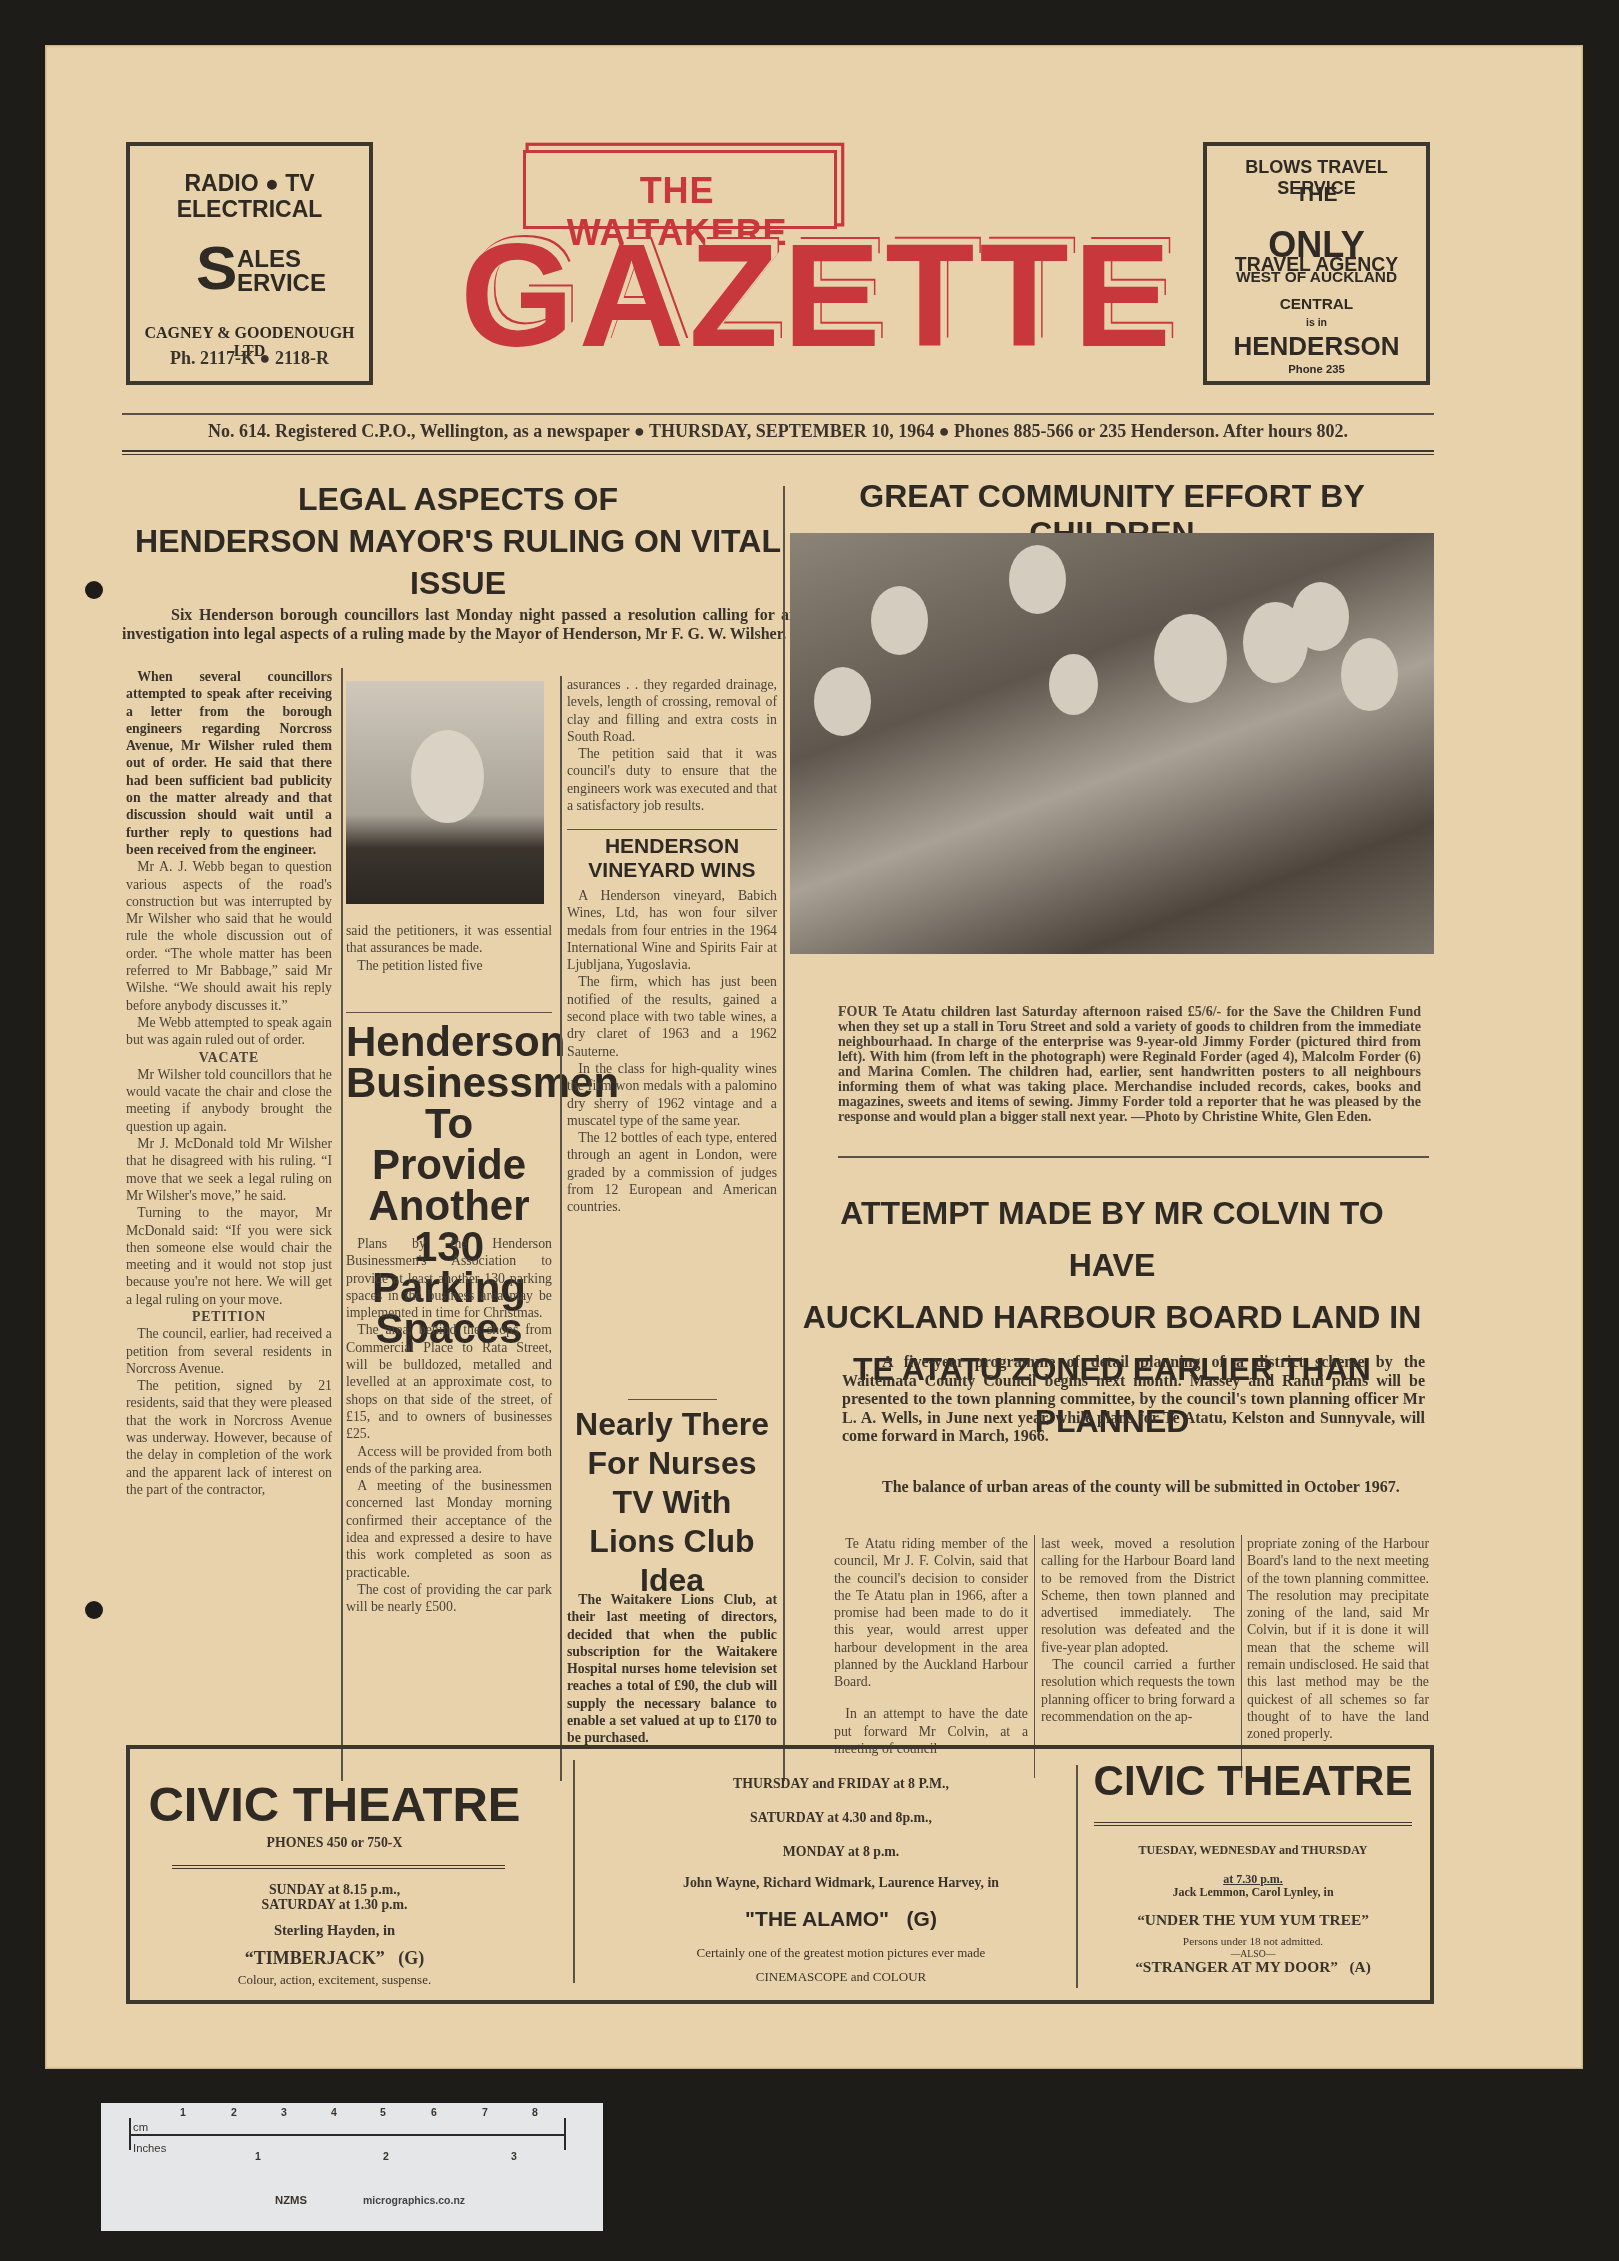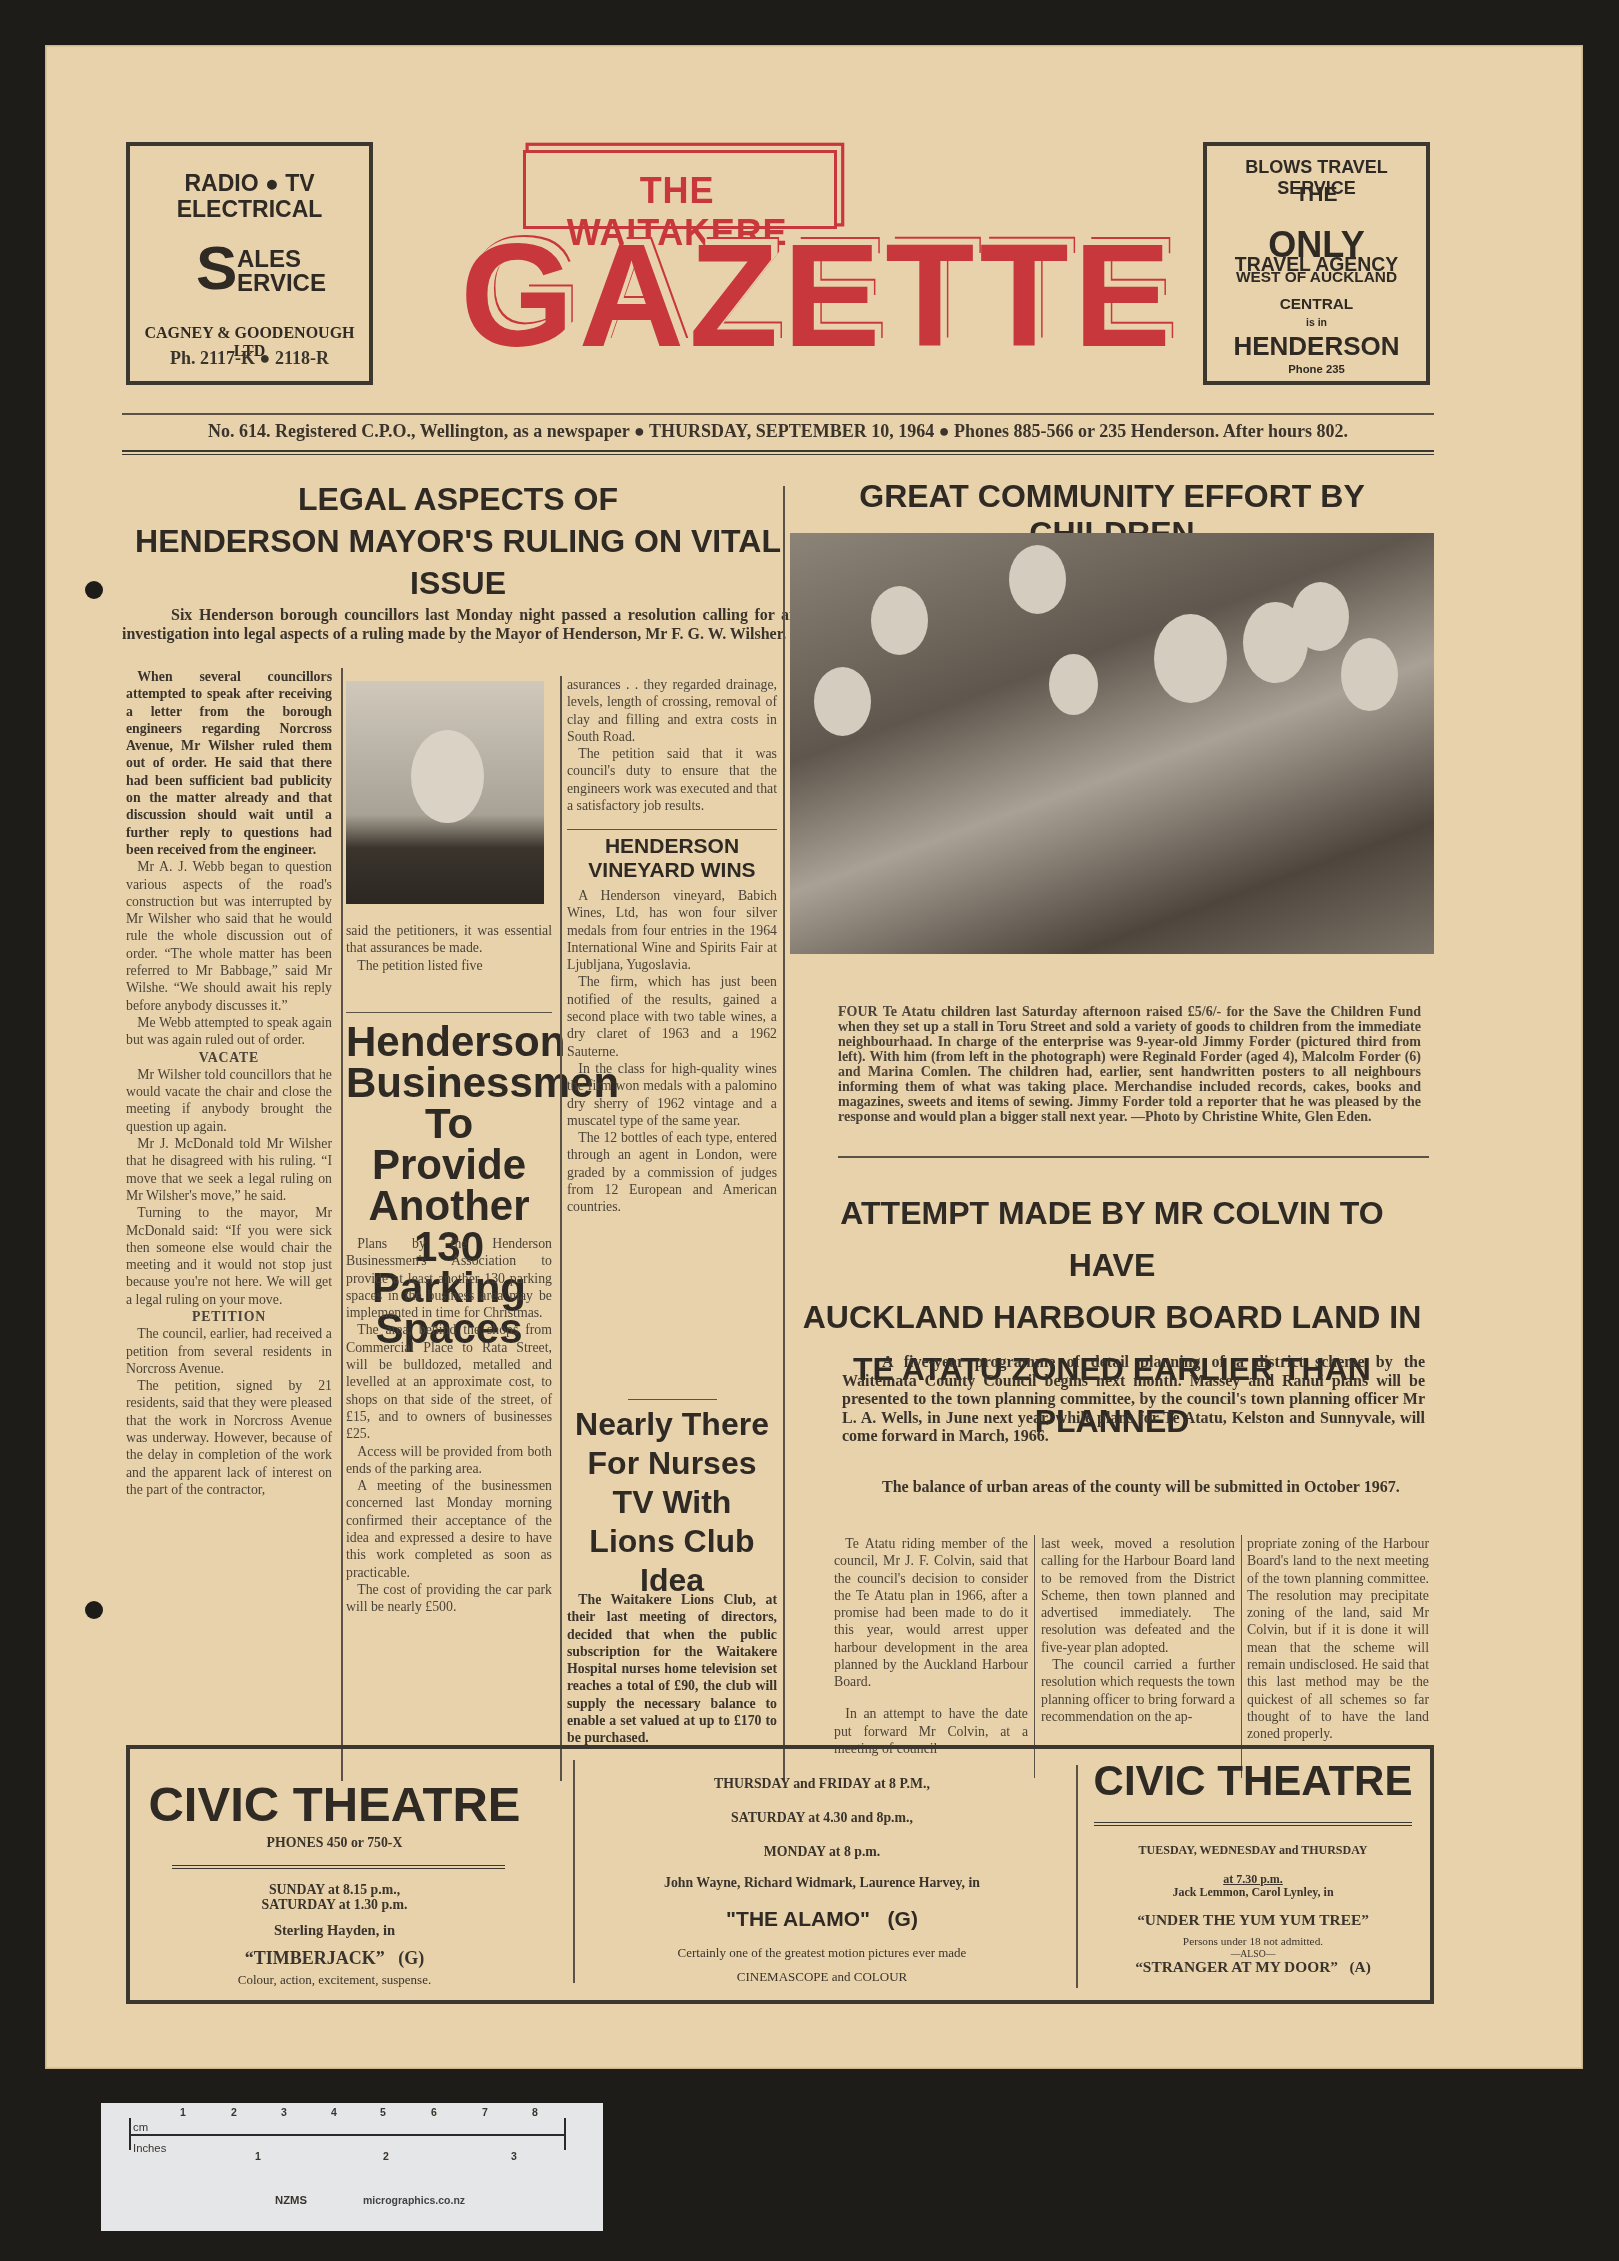--- a/index.html
+++ b/index.html
@@ -161,21 +161,21 @@
     <div class="abs hd" style="left:0;right:0;top:24px;font-size:49px;font-family:'Liberation Sans',sans-serif;">CIVIC THEATRE</div>
     <div class="abs center bold" style="left:0;right:0;top:83px;font-size:13.8px;">PHONES 450 or 750-X</div>
     <div class="abs" style="left:40px;right:32px;top:113px;border-top:1.6px solid #3c372f;border-bottom:0.8px solid #3c372f;height:1.6px;"></div>
     <div class="abs center bold" style="left:0;right:0;top:131px;font-size:13.8px;line-height:13.8px;">SUNDAY at 8.15 p.m.,</div>
     <div class="abs center bold" style="left:0;right:0;top:146px;font-size:13.8px;line-height:13.8px;">SATURDAY at 1.30 p.m.</div>
     <div class="abs center bold" style="left:0;right:0;top:170px;font-size:14.6px;">Sterling Hayden, in</div>
     <div class="abs center bold" style="left:0;right:0;top:196px;font-size:18px;white-space:pre;">“TIMBERJACK”   (G)</div>
     <div class="abs center" style="left:0;right:0;top:220px;font-size:13px;">Colour, action, excitement, suspense.</div>
   </div>
   <div class="vr" style="left:528px;top:1715px;height:223px;"></div>
-  <div class="abs" style="left:530px;top:1707px;width:494px;height:247px;">
+  <div class="abs" style="left:530px;top:1707px;width:494px;height:247px;padding-left:38px;">
     <div class="abs center bold" style="left:0;right:0;top:24px;font-size:13.8px;">THURSDAY and FRIDAY at 8 P.M.,</div>
     <div class="abs center bold" style="left:0;right:0;top:58px;font-size:13.8px;">SATURDAY at 4.30 and 8p.m.,</div>
     <div class="abs center bold" style="left:0;right:0;top:92px;font-size:13.8px;">MONDAY at 8 p.m.</div>
     <div class="abs center bold" style="left:0;right:0;top:123px;font-size:13.8px;">John Wayne, Richard Widmark, Laurence Harvey, in</div>
     <div class="abs hd" style="left:0;right:0;top:155px;font-size:21px;white-space:pre;">"THE ALAMO"   (G)</div>
     <div class="abs center" style="left:0;right:0;top:193px;font-size:13px;">Certainly one of the greatest motion pictures ever made</div>
     <div class="abs center" style="left:0;right:0;top:217px;font-size:13px;">CINEMASCOPE and COLOUR</div>
   </div>
   <div class="vr" style="left:1031px;top:1720px;height:223px;"></div>
   <div class="abs" style="left:1033px;top:1707px;width:350px;height:247px;">

